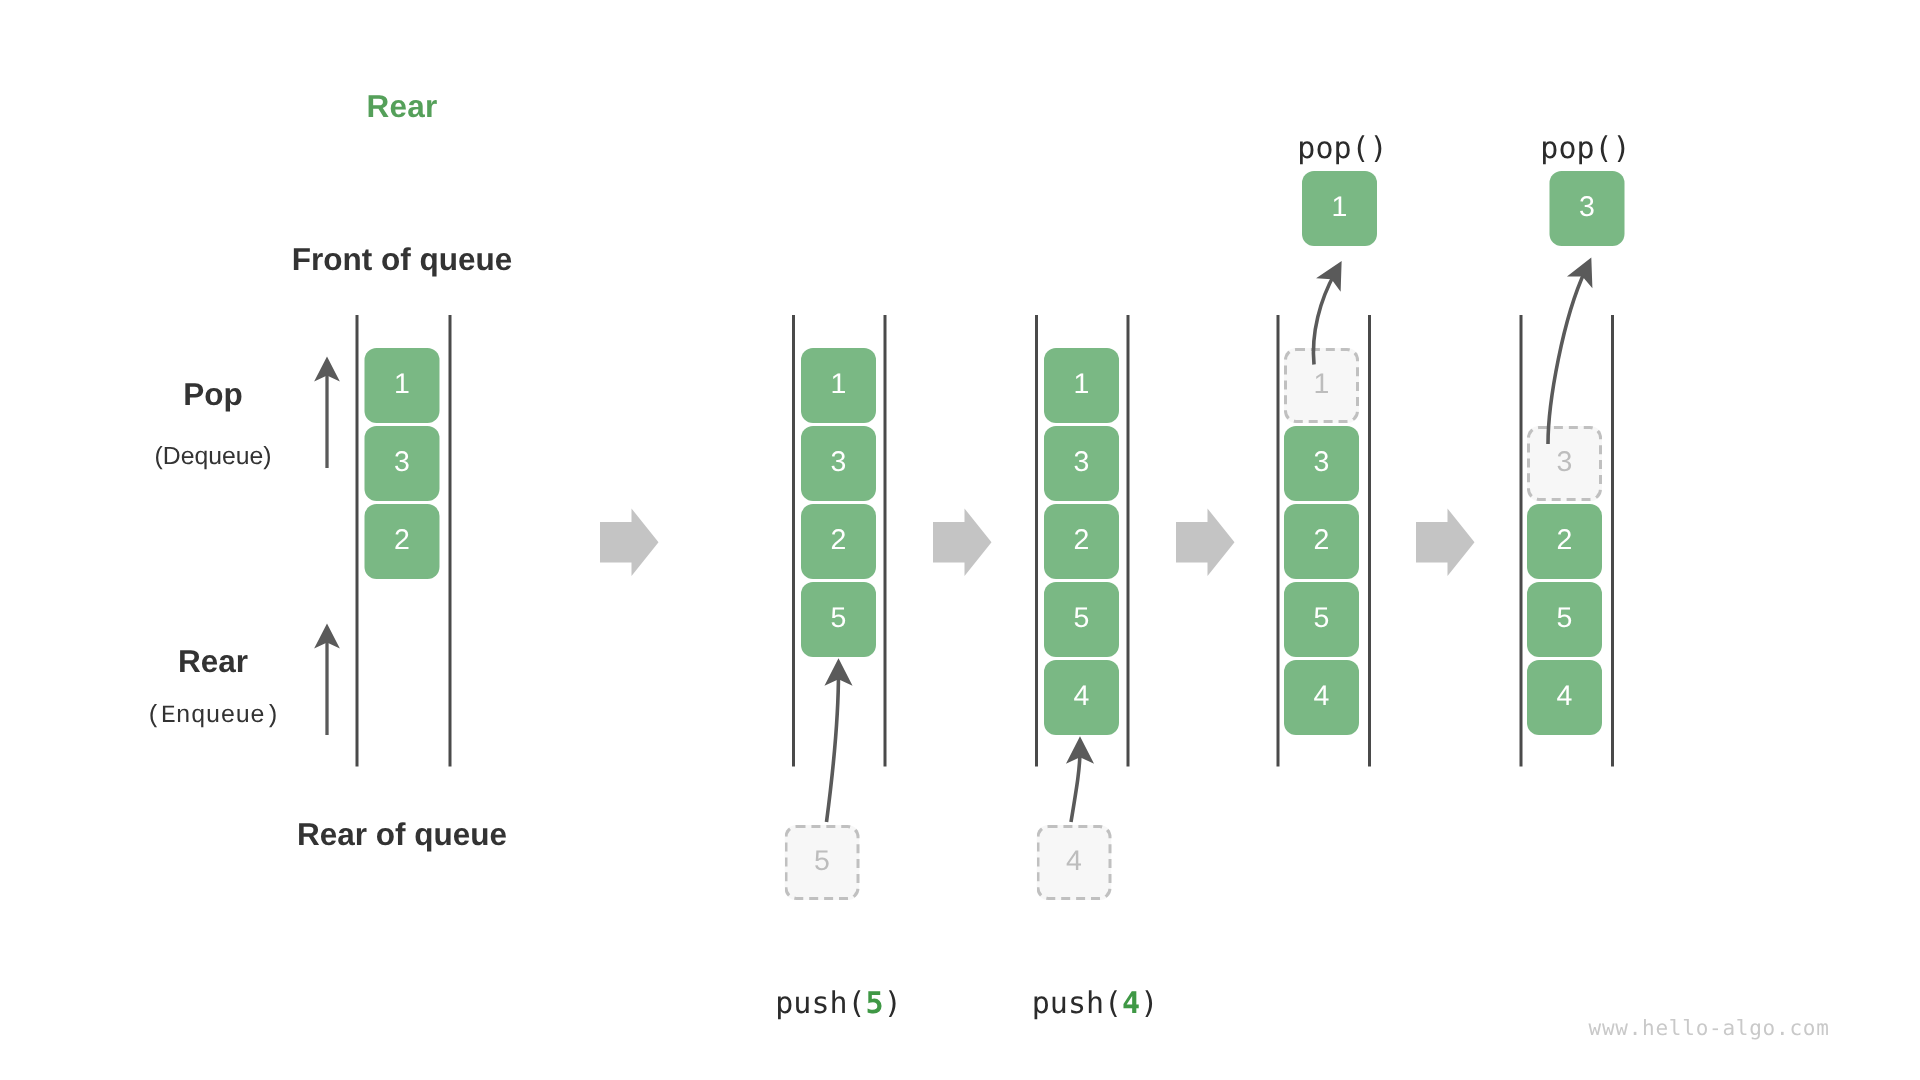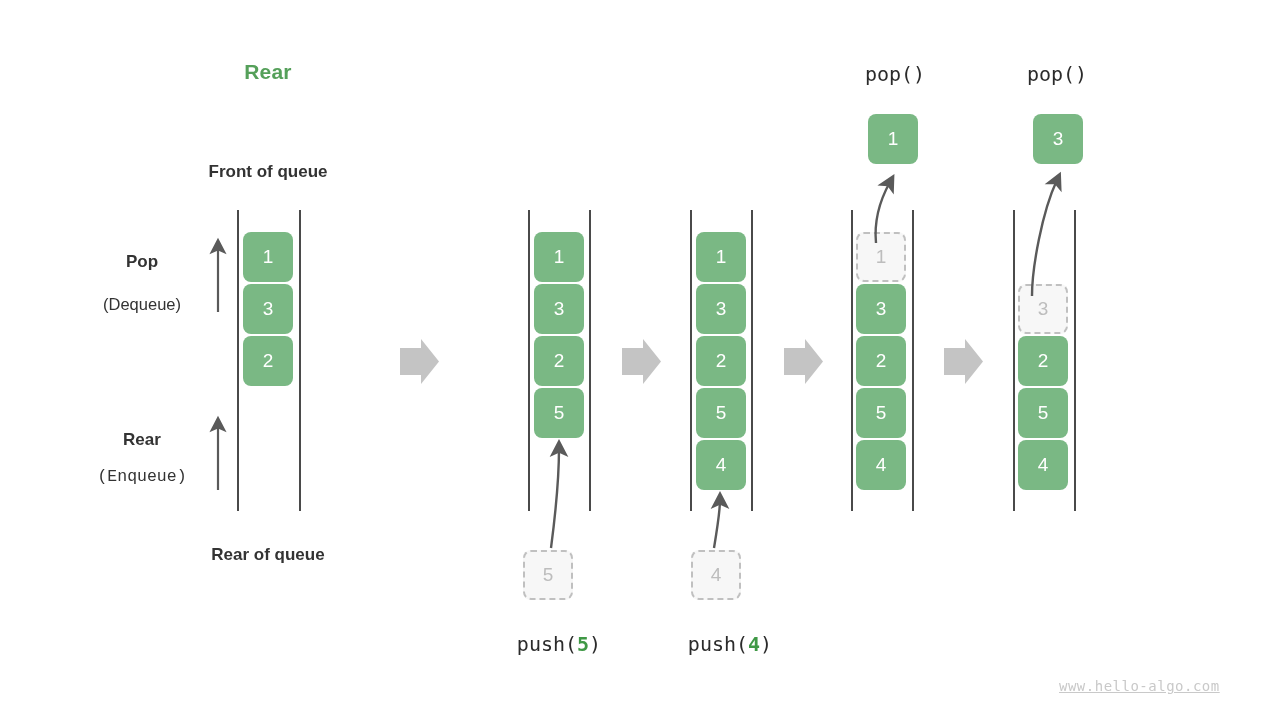--- a/index.html
+++ b/index.html
@@ -23,38 +23,39 @@
   
   .title-queue {
     color: #55a05a;
     font-size: 21px;
     font-weight: bold;
     text-align: center;
     letter-spacing: .2px;
   }
   .label-bold {
     color: #333333;
-    font-size: 17px;
+    font-size: 21px;
     font-weight: bold;
     text-align: center;
     white-space: nowrap;
   }
   .label-reg {
     color: #333333;
     font-size: 16.5px;
     font-weight: normal;
     text-align: center;
     white-space: nowrap;
   }
   .mono-label {
     font-family: "DejaVu Sans Mono", "Liberation Mono", monospace;
     font-size: 20px;
     color: #2b2b2b;
     text-align: center;
     white-space: nowrap;
+    margin-top: 24px;
   }
   .mono-label .hl {
     color: #3f9845;
     font-weight: bold;
   }
   .watermark {
     font-family: "DejaVu Sans Mono", "Liberation Mono", monospace;
     font-size: 14px;
     color: #c9c9c9;
     letter-spacing: .5px;
@@ -168,21 +169,21 @@
   <div class="abs cell" style="left:1033px; top:114px;">3</div>
 
   <div class="abs rail" style="left:1013px; top:210px; height:301px;"></div>
   <div class="abs rail" style="left:1074px; top:210px; height:301px;"></div>
 
   <div class="abs cell ghost" style="left:1018px; top:284px;">3</div>
   <div class="abs cell" style="left:1018px; top:336px;">2</div>
   <div class="abs cell" style="left:1018px; top:388px;">5</div>
   <div class="abs cell" style="left:1018px; top:440px;">4</div>
 
-  <div class="abs watermark" style="left:1059px; top:678px;text-decoration:underline;">www.hello-algo.com</div>
+  <div class="abs watermark" style="left:1059px; top:678px;">www.hello-algo.com</div>
 
   <svg class="overlay" viewBox="0 0 1280 720">
     <defs>
       <marker id="thinhead" markerWidth="9" markerHeight="9" refX="4.2" refY="4.5" orient="auto" markerUnits="strokeWidth">
         <path d="M0.4,0.6 L8,4.5 L0.4,8.4 L2.2,4.5 Z" fill="#5a5a5a"></path>
       </marker>
     </defs>
 
     <g>
       <line x1="218" y1="312" x2="218" y2="246" stroke="#5a5a5a" stroke-width="2.2" marker-end="url(#thinhead)"></line>

